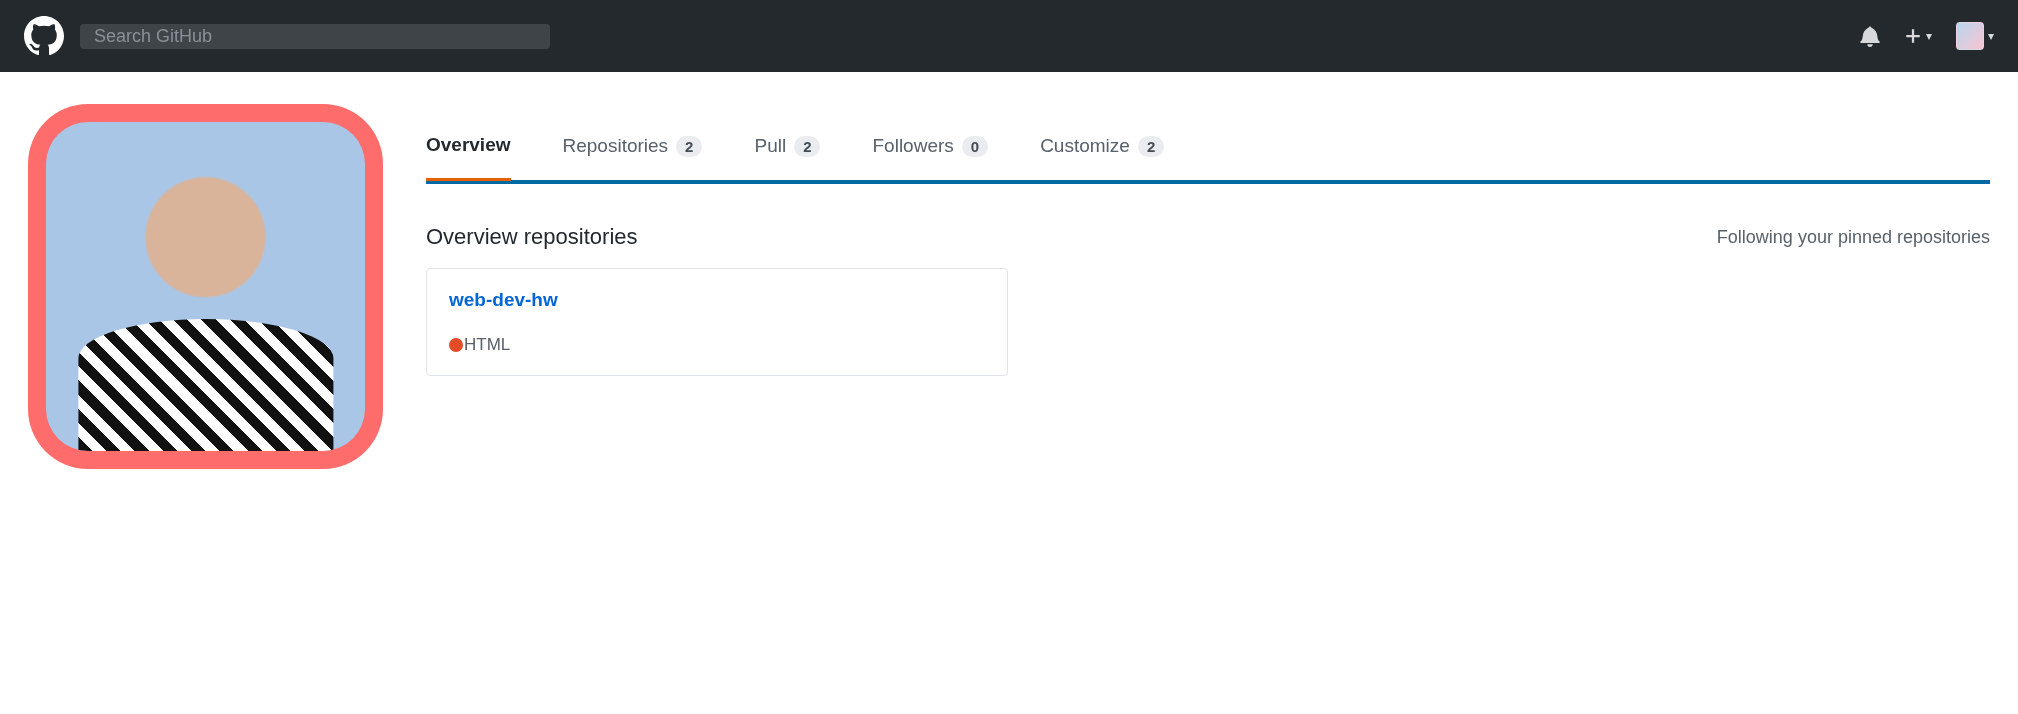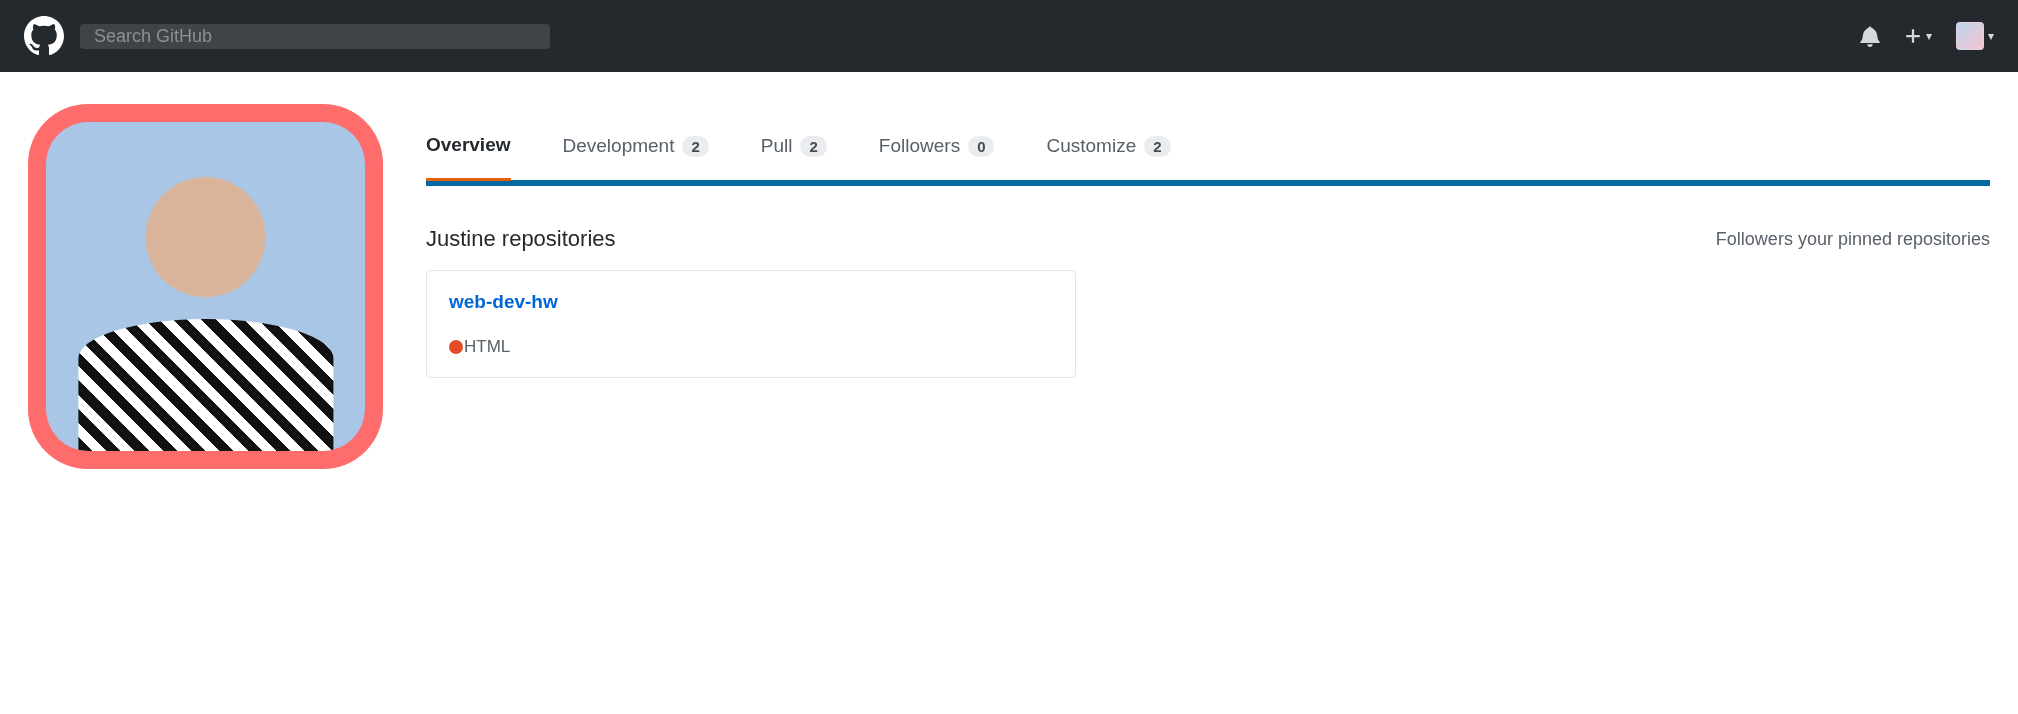--- a/index.html
+++ b/index.html
@@ -60,35 +60,35 @@
     position:absolute; bottom:0; left:50%; transform:translateX(-50%);
     width:80%; height:40%;
     background: repeating-linear-gradient(45deg,#111 0 10px,#fff 10px 20px);
     border-radius: 50% 50% 0 0 / 30% 30% 0 0;
   }
   .profile-name { font-size: 34px; font-weight: 600; margin-top: 22px; color:#24292e; }
 
   .content { flex: 1; }
 
   
-  .tabs { display:flex; gap: 52px; border-bottom:6px solid #0369a1; padding-top: 30px; }
+  .tabs { display:flex; gap: 52px; border-bottom:4px solid #0369a1; padding-top: 30px; }
   .tab { display:flex; align-items:center; gap:8px; padding: 0 0 22px 0; font-size:19px; color:#586069; cursor:pointer; }
   .tab.active { color:#24292e; font-weight:600; border-bottom:3px solid #e36209; margin-bottom:-1px; }
   .counter {
     background:#eaecef; color:#444d56; font-size:15px;
     padding:2px 9px; border-radius:12px; font-weight:600;
   }
 
   
   .section-head { display:flex; justify-content:space-between; align-items:center; margin-top:40px; }
   .section-title { font-size:22px; font-weight:400; color:#24292e; }
   .customize-link { font-size:18px; color:#586069; cursor:pointer; }
   .repo-card {
     border:1px solid #e1e4e8; border-radius:4px;
-    padding:20px 22px; margin-top:18px; width:650px;
+    padding:20px 22px; margin-top:18px; width:582px;
   }
   .repo-name { color:#0366d6; font-weight:700; font-size:19px; cursor:pointer; }
   .repo-desc { color:#586069; font-size:17px; margin-top:14px; line-height:1.45; }
   .repo-lang { display:flex; align-items:center; gap:1px; margin-top:24px; color:#586069; font-size:17px; }
   .lang-dot { width:14px; height:14px; border-radius:50%; display:inline-block; }
 </style>
 </head>
 <body>
 
 <div class="header">
@@ -124,40 +124,40 @@
       <div class="avatar-img"></div>
     </div>
   </aside>
 
   <section class="content">
     <nav class="tabs">
       <div class="tab active">
         <span>Overview</span>
       </div>
       <div class="tab">
-        <span>Development</span>
+        <span>Repositories</span>
         <span class="counter">2</span>
       </div>
       <div class="tab">
         <span>Pull</span>
         <span class="counter">2</span>
       </div>
       <div class="tab">
         <span>Followers</span>
         <span class="counter">0</span>
       </div>
       <div class="tab">
         <span>Customize</span>
         <span class="counter">2</span>
       </div>
     </nav>
 
     <div class="section-head">
-      <h2 class="section-title">Justine repositories</h2>
-      <a class="customize-link">Followers your pinned repositories</a>
+      <h2 class="section-title">Overview repositories</h2>
+      <a class="customize-link">Following your pinned repositories</a>
     </div>
 
     <div class="repo-card">
       <a class="repo-name">web-dev-hw</a>
       <div class="repo-lang">
         <span class="lang-dot" style="background:#e34c26"></span>
         <span>HTML</span>
       </div>
     </div>
   </section>

